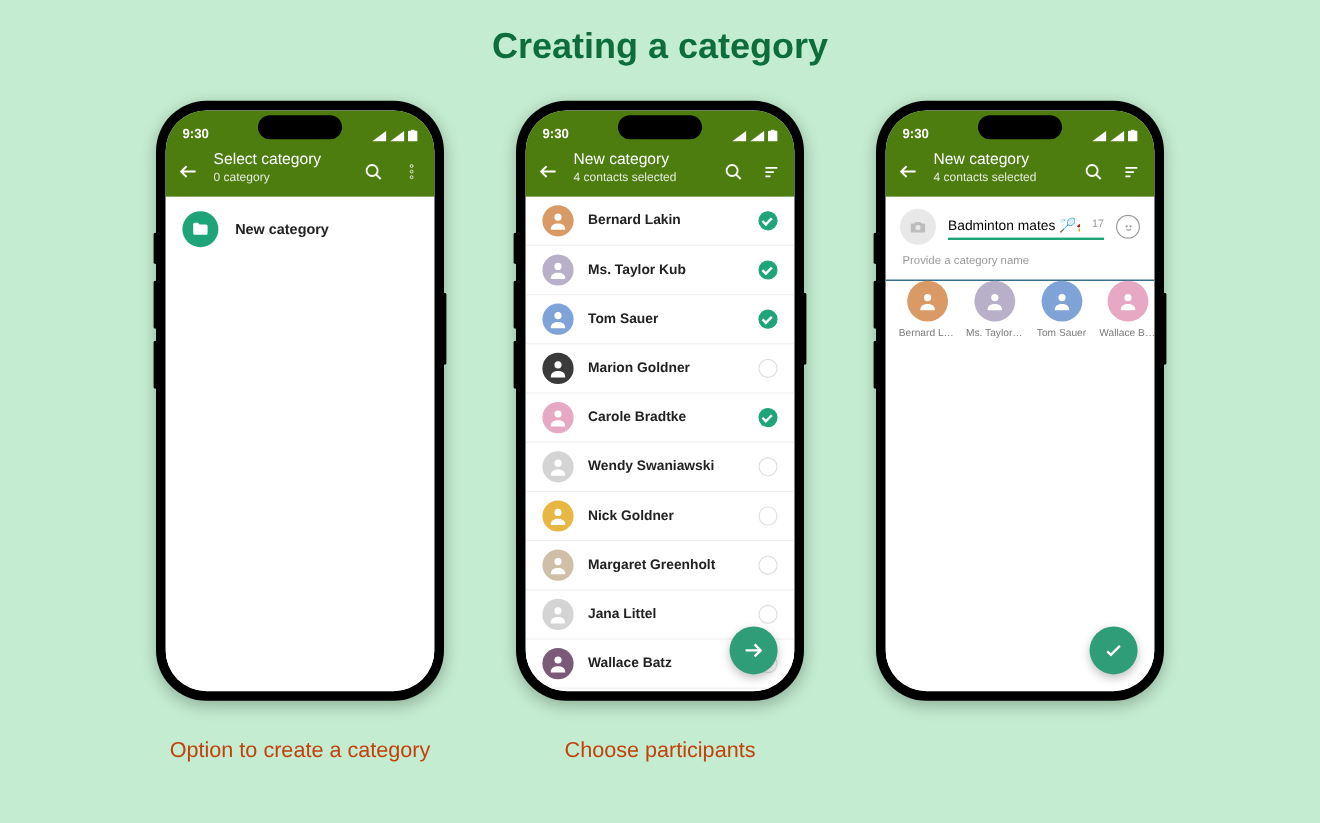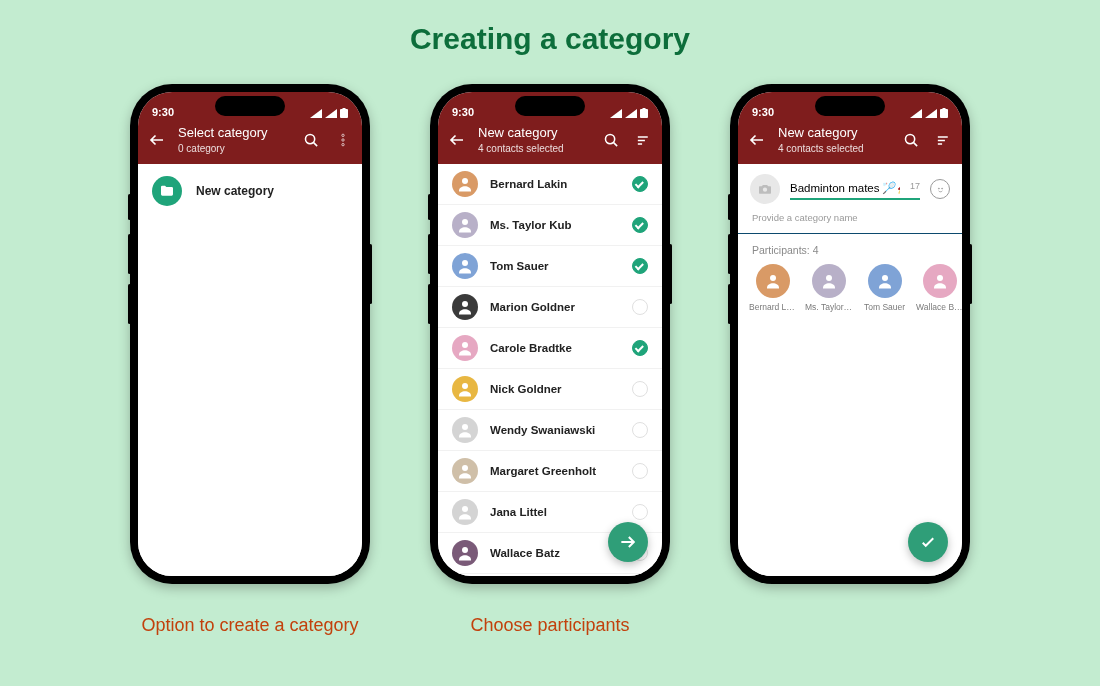--- a/index.html
+++ b/index.html
@@ -52,35 +52,35 @@
     width:70px; height:20px; background:#000; border-radius:14px; z-index:5;
   }
   .side-btn { position:absolute; background:#000; border-radius:2px; }
   .sb-left1 { left:-2px; top:110px; width:3px; height:26px; }
   .sb-left2 { left:-2px; top:150px; width:3px; height:40px; }
   .sb-left3 { left:-2px; top:200px; width:3px; height:40px; }
   .sb-right { right:-2px; top:160px; width:3px; height:60px; }
 
   
   .topbar {
-    background:#7f1d1d;
+    background:#4d7c0f;
     color:#fff;
     flex:0 0 auto;
   }
   .status {
     height:28px;
     display:flex; align-items:flex-end; justify-content:space-between;
     padding: 0 14px 2px 14px;
     font-size:11px; font-weight:600;
   }
   .status-icons { display:flex; gap:3px; align-items:center; }
   .status-icons svg { display:block; }
 
   .appbar {
-    display:flex; align-items:center;
+    display:flex; align-items:flex-end;
     padding:6px 8px 10px 8px;
     gap:10px;
   }
   .appbar .titles { flex:1; line-height:1.1; }
   .appbar .t1 { font-size:13px; font-weight:500; }
   .appbar .t2 { font-size:10px; opacity:.85; margin-top:3px; }
   .iconbtn { width:22px; height:22px; display:flex; align-items:center; justify-content:center; cursor:pointer; }
   .iconbtn svg { stroke:#fff; fill:none; }
 
   .content { flex:1; overflow:hidden; background:#fff; position:relative; }
@@ -349,37 +349,37 @@
                 <span class="avatar av-d">
                   <svg viewBox="0 0 24 24">
                     <circle cx="12" cy="8" r="4"></circle>
                     <path d="M4 21c0-4 4-6 8-6s8 2 8 6v1H4z"></path>
                   </svg>
                 </span>
                 <span class="cname">Carole Bradtke</span>
                 <span class="check sel"></span>
               </div>
               <div class="crow">
+                <span class="avatar av-f">
+                  <svg viewBox="0 0 24 24">
+                    <circle cx="12" cy="8" r="4"></circle>
+                    <path d="M4 21c0-4 4-6 8-6s8 2 8 6v1H4z"></path>
+                  </svg>
+                </span>
+                <span class="cname">Wendy Swaniawski</span>
+                <span class="check"></span>
+              </div>
+              <div class="crow">
                 <span class="avatar av-g">
                   <svg viewBox="0 0 24 24">
                     <circle cx="12" cy="8" r="4"></circle>
                     <path d="M4 21c0-4 4-6 8-6s8 2 8 6v1H4z"></path>
                   </svg>
                 </span>
                 <span class="cname">Nick Goldner</span>
-                <span class="check"></span>
-              </div>
-              <div class="crow">
-                <span class="avatar av-f">
-                  <svg viewBox="0 0 24 24">
-                    <circle cx="12" cy="8" r="4"></circle>
-                    <path d="M4 21c0-4 4-6 8-6s8 2 8 6v1H4z"></path>
-                  </svg>
-                </span>
-                <span class="cname">Wendy Swaniawski</span>
                 <span class="check"></span>
               </div>
               <div class="crow">
                 <span class="avatar av-h">
                   <svg viewBox="0 0 24 24">
                     <circle cx="12" cy="8" r="4"></circle>
                     <path d="M4 21c0-4 4-6 8-6s8 2 8 6v1H4z"></path>
                   </svg>
                 </span>
                 <span class="cname">Margaret Greenholt</span>
@@ -482,21 +482,20 @@
             </div>
             <span class="emoji-btn">
               <svg width="11" height="11" viewBox="0 0 24 24" fill="none" stroke="#9a9a9a" stroke-width="2">
                   <circle cx="8.5" cy="10" r="1" fill="#9a9a9a"></circle>
                   <circle cx="15.5" cy="10" r="1" fill="#9a9a9a"></circle>
                   <path d="M8 15c1 1.2 2.3 2 4 2s3-.8 4-2"></path>
                 </svg>
             </span>
           </div>
           <div class="hint">Provide a category name</div>
-          <div class="plabel">Participants: 4</div>
           <div class="prow" id="participant-row">
               <div class="pcell">
                 <span class="avatar av-a">
                   <svg viewBox="0 0 24 24">
                     <circle cx="12" cy="8" r="4"></circle>
                     <path d="M4 21c0-4 4-6 8-6s8 2 8 6v1H4z"></path>
                   </svg>
                 </span>
                 <span class="pname">Bernard Lakin</span>
               </div>

